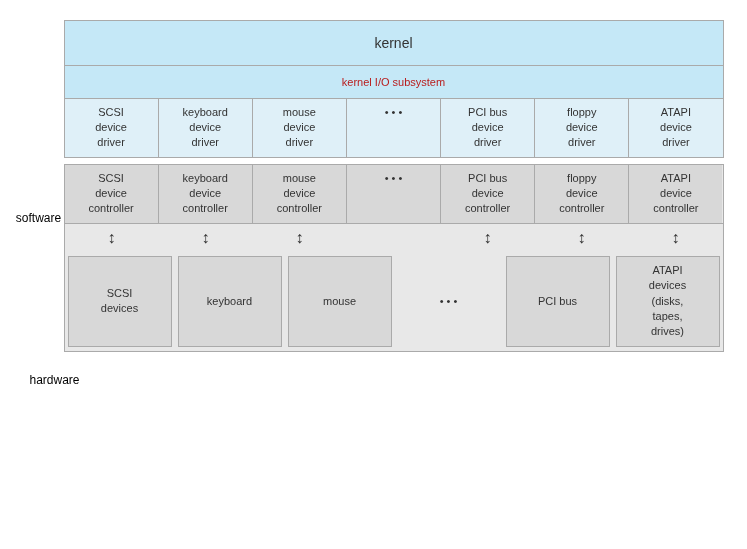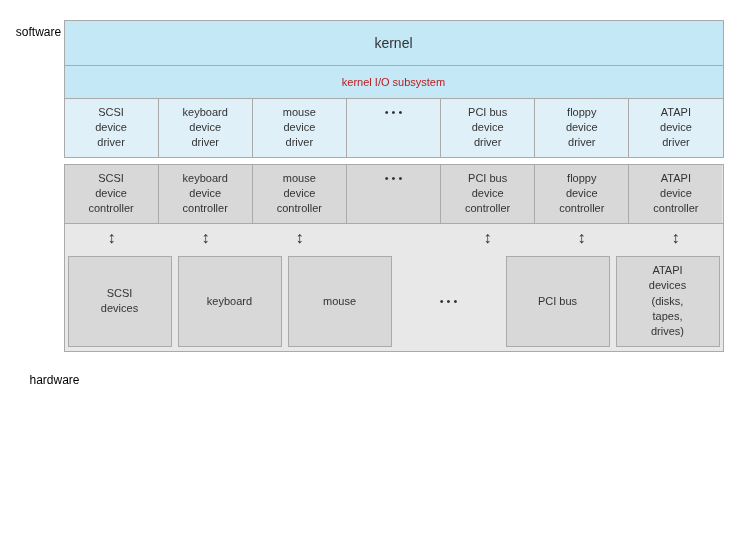--- a/index.html
+++ b/index.html
@@ -23,21 +23,21 @@
     .side-labels {
       display: flex;
       flex-direction: column;
       width: 50px;
       justify-content: space-around;
       padding: 10px 0;
     }
     .software-label {
       height: 200px;
       display: flex;
-      align-items: flex-start;
+      align-items: flex-end;
       justify-content: center;
     }
     .hardware-label {
       height: 290px;
       display: flex;
       align-items: center;
       justify-content: center;
       margin-left: 32px;
     }
     .main-content {

